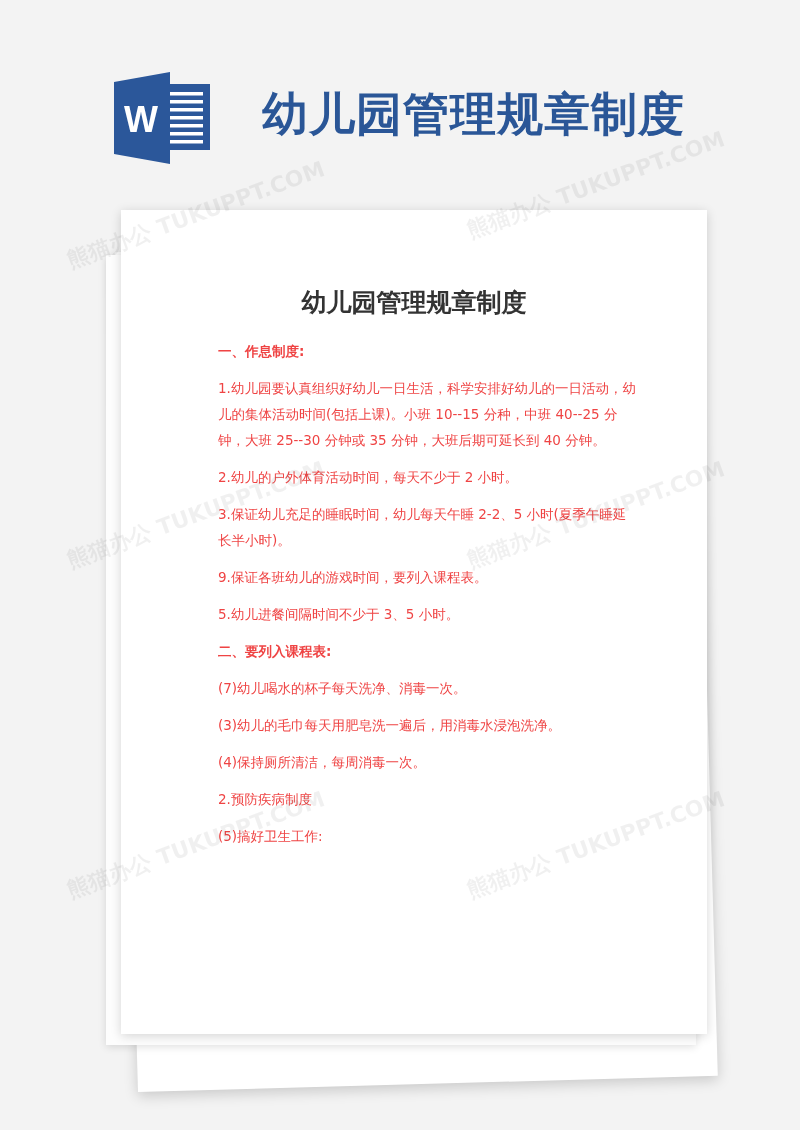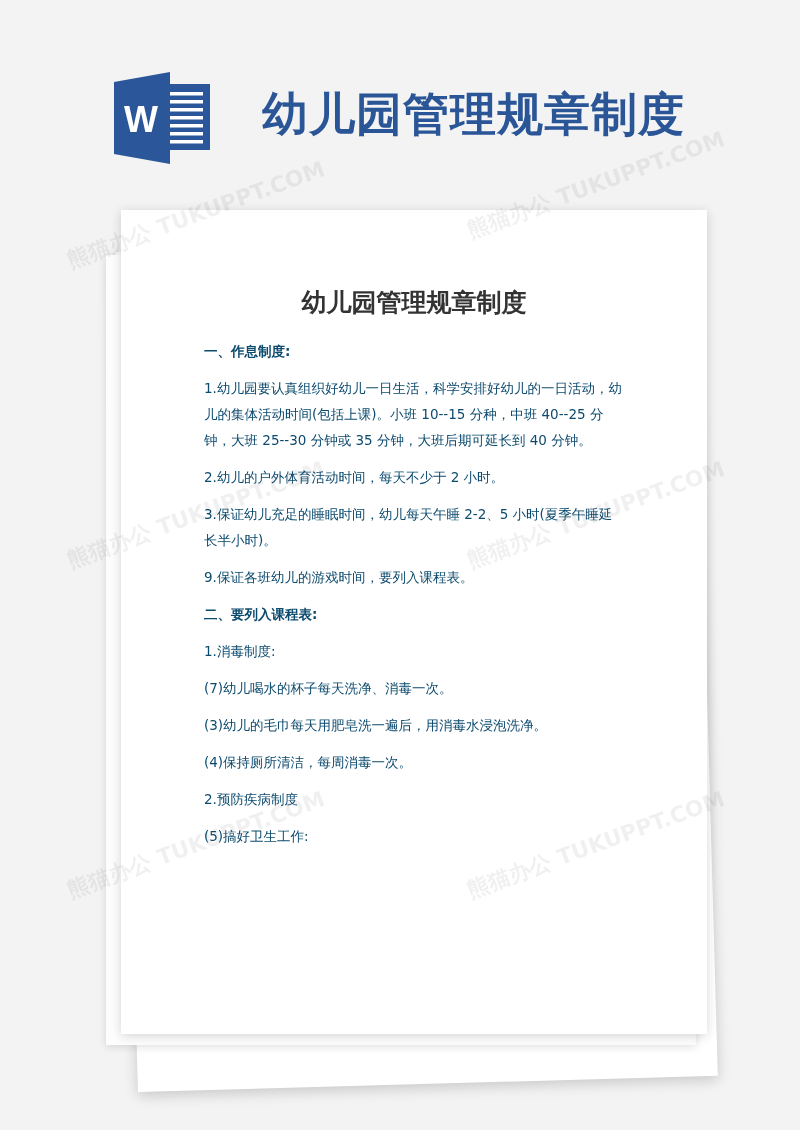--- a/index.html
+++ b/index.html
@@ -30,21 +30,21 @@
     background:#fdfdfd; box-shadow:0 2px 8px rgba(0,0,0,0.12);
   }
   .page {
     position:absolute; left:121px; top:210px; width:586px; height:824px;
     background:#ffffff; box-shadow:0 2px 10px rgba(0,0,0,0.16);
   }
   .doc-title {
     position:absolute; left:0; width:100%; top:76px; text-align:center;
     font-size:25px; font-weight:bold; color:#333;
   }
-  .content { position:absolute; left:83px; top:128px; width:420px; color:#0c4a6e; }
+  .content { position:absolute; left:97px; top:128px; width:420px; color:#ef4444; }
   .para { font-size:13.5px; line-height:26px; margin:0 0 11px 0; }
   .para.h { font-weight:bold; }
 </style>
 </head>
 <body>
 
 <div class="banner">
   <svg class="word-icon" viewBox="0 0 100 92">
     <rect x="50" y="12" width="48" height="66" fill="#2b579a"></rect>
     <g fill="#ffffff">
@@ -66,22 +66,22 @@
 <div class="page-mid"></div>
 
 <div class="page">
   <div class="doc-title">幼儿园管理规章制度</div>
   <div class="content">
     <p class="para h">一、作息制度:</p>
     <p class="para">1.幼儿园要认真组织好幼儿一日生活，科学安排好幼儿的一日活动，幼儿的集体活动时间(包括上课)。小班 10--15 分种，中班 40--25 分钟，大班 25--30 分钟或 35 分钟，大班后期可延长到 40 分钟。</p>
     <p class="para">2.幼儿的户外体育活动时间，每天不少于 2 小时。</p>
     <p class="para">3.保证幼儿充足的睡眠时间，幼儿每天午睡 2-2、5 小时(夏季午睡延长半小时)。</p>
     <p class="para">9.保证各班幼儿的游戏时间，要列入课程表。</p>
+    <p class="para">5.幼儿进餐间隔时间不少于 3、5 小时。</p>
     <p class="para h">二、要列入课程表:</p>
-    <p class="para">1.消毒制度:</p>
     <p class="para">(7)幼儿喝水的杯子每天洗净、消毒一次。</p>
     <p class="para">(3)幼儿的毛巾每天用肥皂洗一遍后，用消毒水浸泡洗净。</p>
     <p class="para">(4)保持厕所清洁，每周消毒一次。</p>
     <p class="para">2.预防疾病制度</p>
     <p class="para">(5)搞好卫生工作:</p>
   </div>
 </div>
 
 <div class="watermark" style="left:60px;top:200px;">熊猫办公 TUKUPPT.COM</div>
 <div class="watermark" style="left:460px;top:170px;">熊猫办公 TUKUPPT.COM</div>

